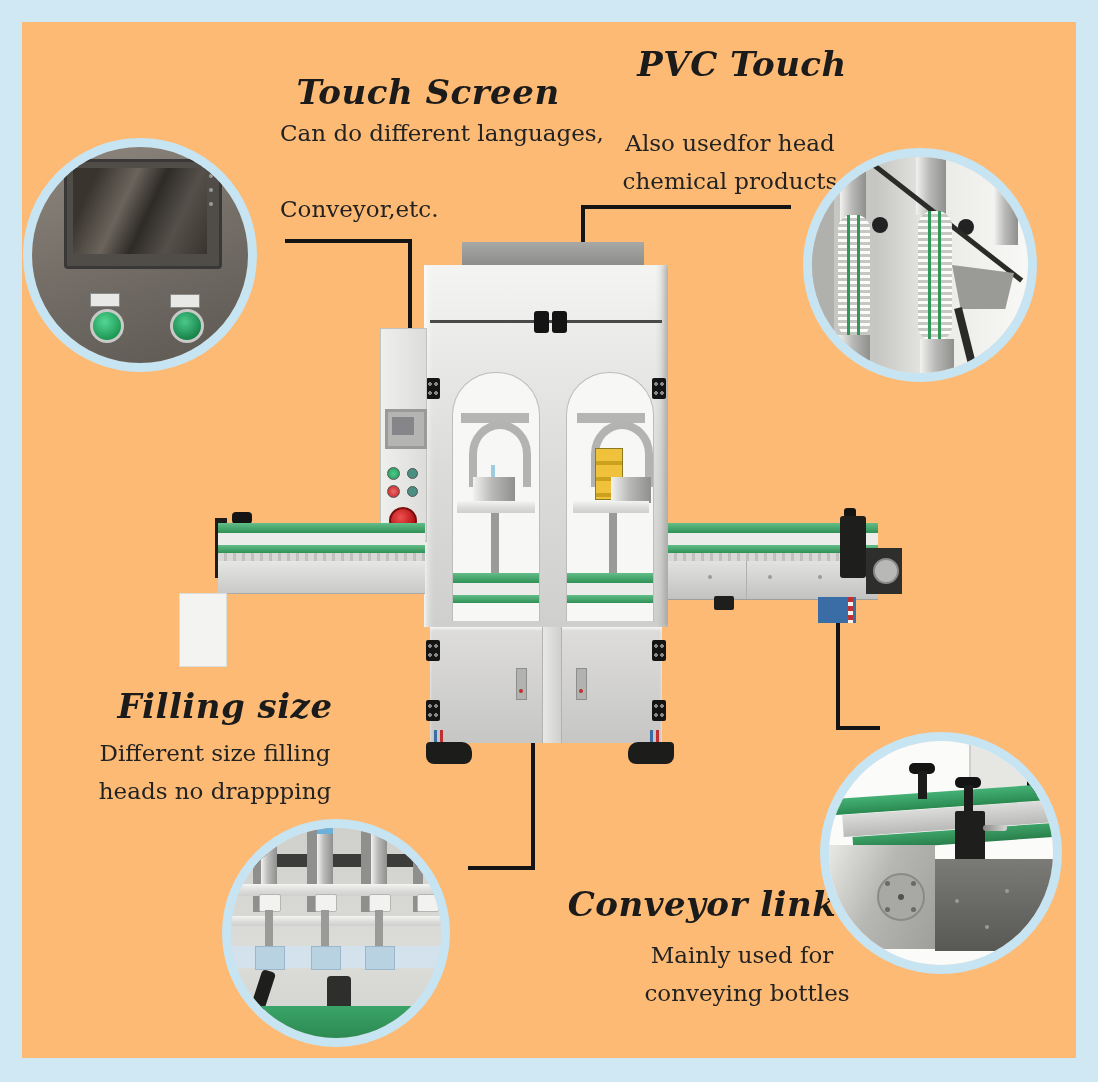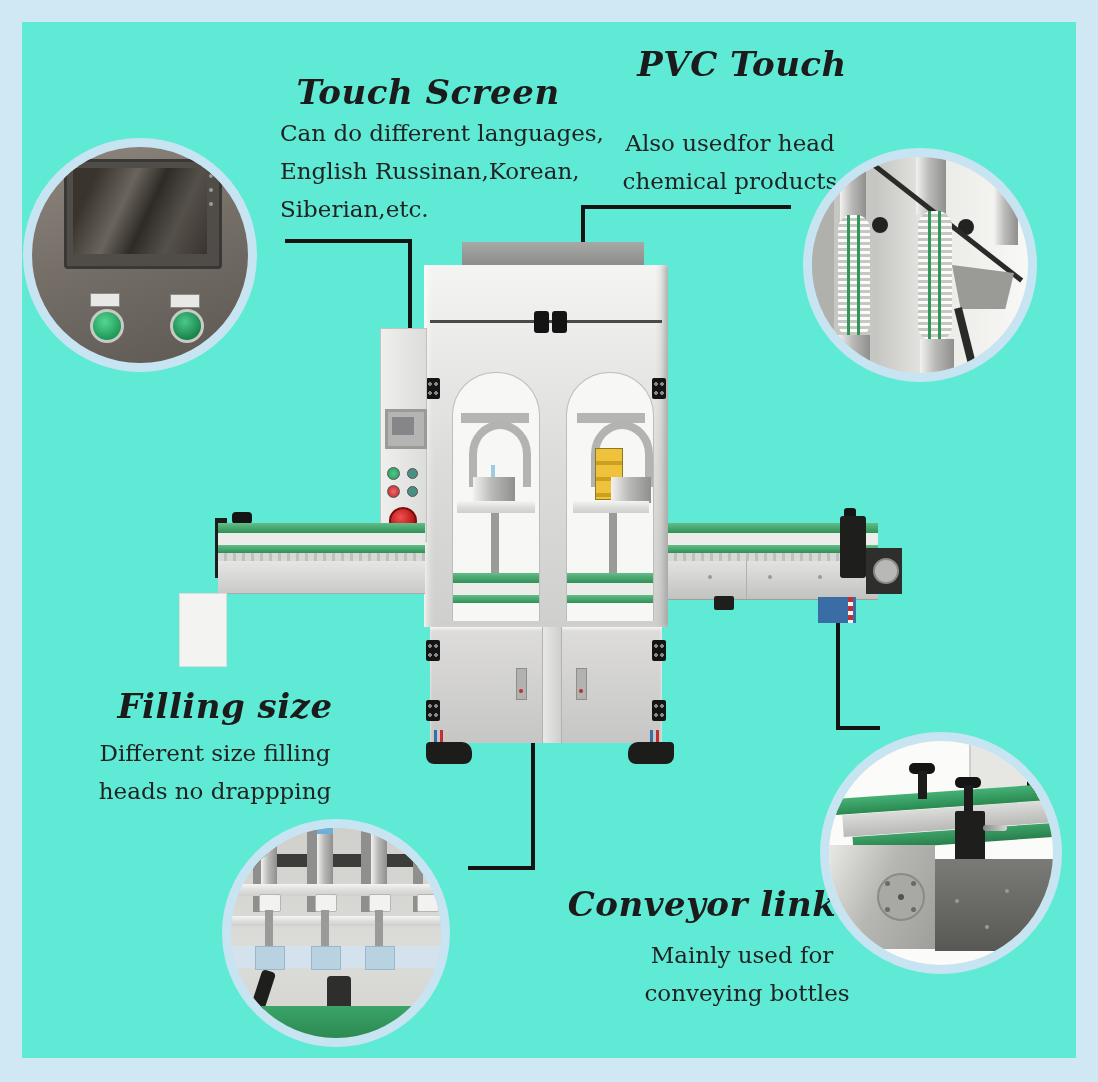--- a/index.html
+++ b/index.html
@@ -1,18 +1,18 @@
 <!DOCTYPE html>
 <html><head>
 <meta charset="utf-8">
 <style>
   html,body{margin:0;padding:0;background:#eee;}
   .canvas{position:relative;width:1098px;height:1082px;background:#cfe8f4;overflow:hidden;
           font-family:"DejaVu Serif","Liberation Serif",serif;}
-  .inner{position:absolute;left:22px;top:22px;width:1054px;height:1036px;background:#5eead4;}
+  .inner{position:absolute;left:22px;top:22px;width:1054px;height:1036px;background:#fdba74;}
   .abs{position:absolute;}
 
   
   .callout-title{position:absolute;font-weight:bold;font-style:italic;font-size:34px;color:#1b1b1b;
                  text-align:center;white-space:nowrap;letter-spacing:.5px;}
   .callout-line{position:absolute;font-size:23px;color:#222;white-space:nowrap;}
 
   
   .cline{position:absolute;background:#141414;}
 
@@ -32,22 +32,21 @@
   .screw{position:absolute;width:4px;height:4px;border-radius:50%;background:#9a9a98;}
 </style>
 </head>
 <body>
 
 <div class="canvas">
   <div class="inner">
 
     <div class="callout-title" style="left:236px;top:50px;width:340px;">Touch Screen</div>
     <div class="callout-line" style="left:258px;top:98px;">Can do different languages,</div>
-    <div class="callout-line" style="left:258px;top:136px;">English Russinan,Korean,</div>
-    <div class="callout-line" style="left:258px;top:174px;">Siberian,etc.</div>
+    <div class="callout-line" style="left:258px;top:174px;">Conveyor,etc.</div>
 
     <div class="callout-title" style="left:580px;top:22px;width:280px;">PVC Touch</div>
     <div class="callout-line" style="left:588px;top:108px;width:240px;text-align:center;">Also usedfor head</div>
     <div class="callout-line" style="left:588px;top:146px;width:240px;text-align:center;">chemical products</div>
 
     <div class="callout-title" style="left:48px;top:664px;width:310px;">Filling size</div>
     <div class="callout-line" style="left:48px;top:718px;width:290px;text-align:center;">Different size filling</div>
     <div class="callout-line" style="left:48px;top:756px;width:290px;text-align:center;">heads no drappping</div>
 
     <div class="callout-title" style="left:510px;top:862px;width:340px;">Conveyor link</div>

